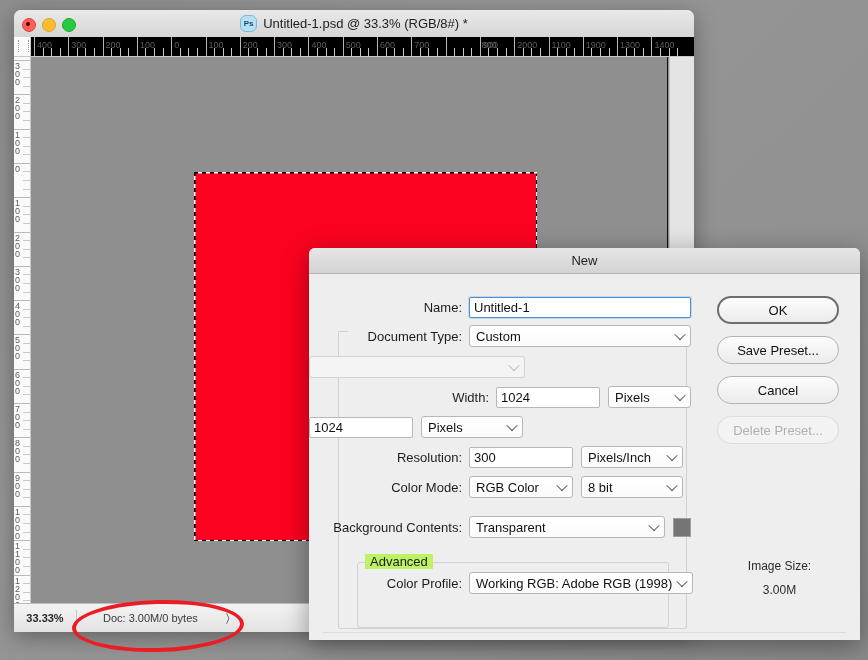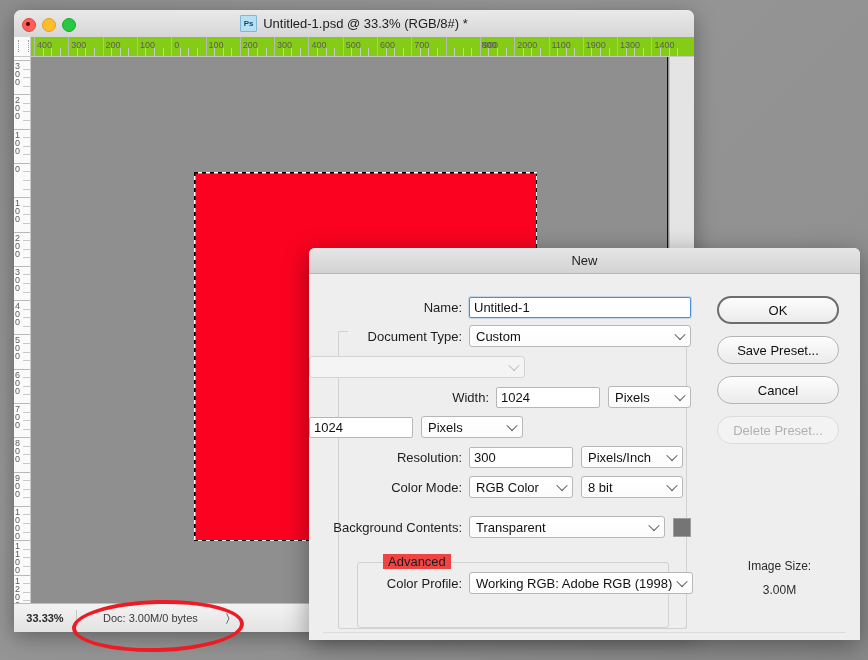--- a/index.html
+++ b/index.html
@@ -50,21 +50,21 @@
   #title-wrap {
     position: absolute; left: 0; right: 0; top: 0; height: 27px;
     display: flex; align-items: center; justify-content: center;
     gap: 6px;
     font-size: 13px; color: #212121;
   }
   #ps-icon {
     width: 15px; height: 15px;
     background: #b7e0f5;
     border: 1px solid #7fb8d6;
-    border-radius: 1px;
+    border-radius: 6px;
     color: #0a4f6e;
     font-size: 8px; font-weight: bold;
     display: flex; align-items: center; justify-content: center;
     line-height: 1;
   }
 
   
   #ruler-corner {
     position: absolute; left: 0; top: 27px;
     width: 17px; height: 20px;
@@ -73,21 +73,21 @@
     border-bottom: 1px solid #c8c8c8;
     box-sizing: border-box;
   }
   #ruler-corner::after{
     content:""; position:absolute; left:4px; top:3px; width:9px; height:12px;
     border-left:1px dotted #9a9a9a; border-right:1px dotted #9a9a9a;
   }
   #ruler-top {
     position: absolute; left: 17px; top: 27px;
     right: 0; height: 20px;
-    background: #84cc16;
+    background: #000000;
     border-bottom: 1px solid #c8c8c8;
     box-sizing: border-box;
     overflow: hidden;
   }
   .rt-tick {
     position: absolute; top: 0; width: 1px; height: 20px; background: #b9b9b9;
   }
   .rt-tick.minor { top: 11px; height: 9px; background: #c9c9c9; }
   .rt-label {
     position: absolute; top: 3px; font-size: 9px; color: #5d5d5d;
@@ -293,22 +293,22 @@
   }
   #grp-adv {
     position: absolute;
     left: 48px; top: 288px; right: 30px; height: 66px;
     border: 1px solid #d2d2d2;
     box-sizing: border-box;
     border-radius: 3px;
   }
   #adv-legend {
     position: absolute;
-    left: 74px; top: 280px;
-    background: #ef4444;
+    left: 56px; top: 280px;
+    background: #bef264;
     padding: 0 5px;
     font-size: 13px; color: #1d1d1d;
   }
 
   .btn {
     display: block;
     width: 122px; height: 28px;
     border: 1px solid #b4b4b4;
     border-radius: 14px;
     background: linear-gradient(to bottom, #fdfdfd, #ebebeb);

